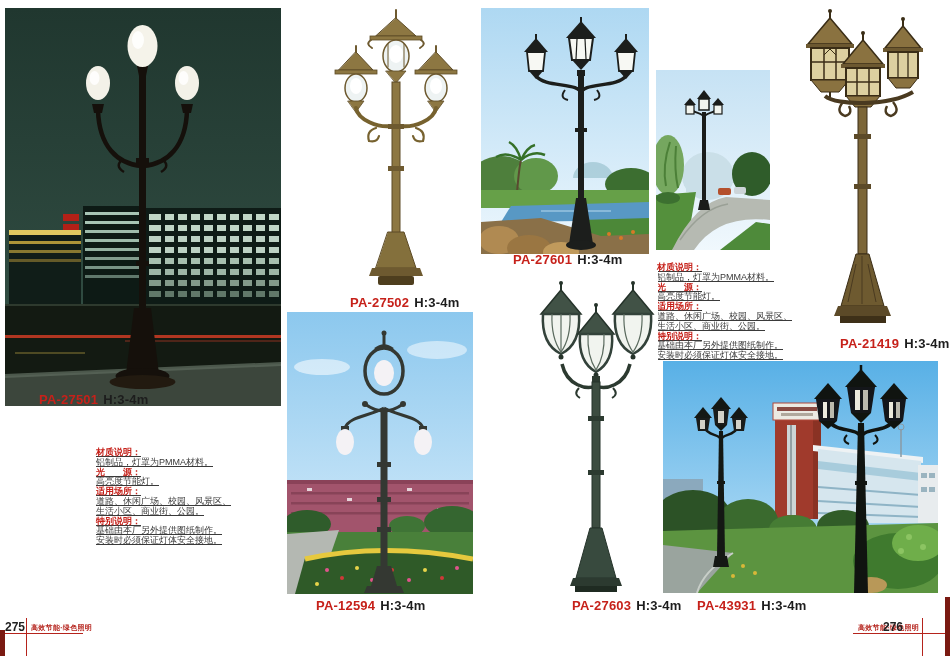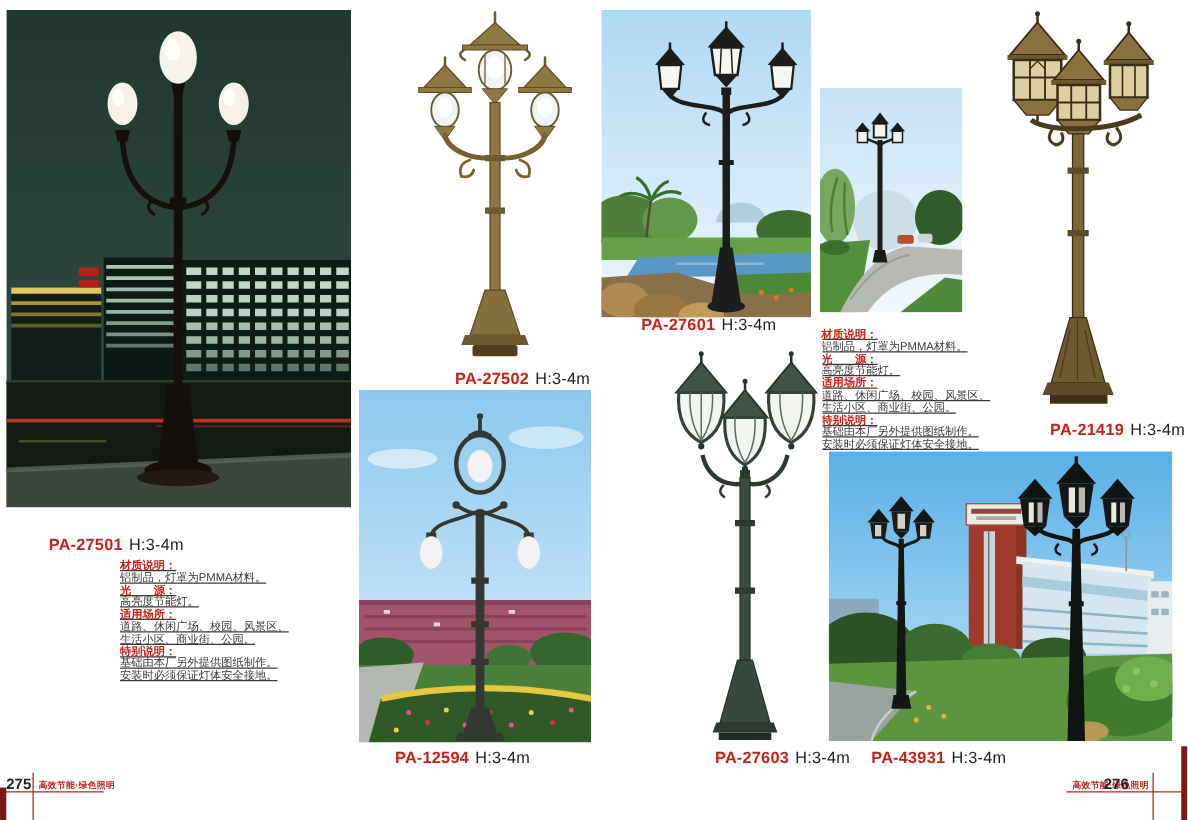--- a/index.html
+++ b/index.html
@@ -11,21 +11,21 @@
   html,body{margin:0;padding:0;background:#ffffff;}
   #spread{
     position:relative;width:950px;height:656px;background:#ffffff;
     font-family:"Liberation Sans","DejaVu Sans",sans-serif;
     overflow:hidden;
   }
   .ph{position:absolute;overflow:hidden;background:#fff;}
   .ph svg{display:block;}
   .plabel{position:absolute;font-size:13px;font-weight:bold;white-space:nowrap;letter-spacing:.2px;}
   .plabel .model{color:var(--accent-red);padding-left:32px;}
-  .plabel .ht{color:var(--ink);margin-left:5px;font-weight:normal;}
+  .plabel .ht{color:var(--ink);margin-left:5px;font-weight:bold;}
   .specs{position:absolute;width:172px;font-size:9px;line-height:9.8px;color:var(--spec-ink);text-decoration:underline;}
   .specs .sh{color:var(--accent-red);font-weight:bold;}
   .pagenum{position:absolute;font-size:12px;font-weight:bold;color:#222;}
   .slogan{position:absolute;font-size:7px;font-weight:bold;color:var(--footer-red);letter-spacing:.3px;}
   .vline{position:absolute;width:1px;background:var(--footer-red);}
   .hline{position:absolute;height:1px;background:var(--footer-red);}
   .edgetab{position:absolute;width:5px;background:#7a1a12;}
 </style>
 </head>
 <body>
@@ -102,21 +102,21 @@
         <polygon points="176,96 188,96 186,105 178,105"></polygon>
         <ellipse cx="137.5" cy="38" rx="15" ry="21" fill="#f5f3ea"></ellipse>
         <ellipse cx="133" cy="32" rx="6" ry="9" fill="#ffffff" opacity=".85"></ellipse>
         <ellipse cx="93" cy="75" rx="12" ry="17" fill="#f3f1e8"></ellipse>
         <ellipse cx="89.5" cy="70" rx="5" ry="7" fill="#ffffff" opacity=".85"></ellipse>
         <ellipse cx="182" cy="75" rx="12" ry="17" fill="#f3f1e8"></ellipse>
         <ellipse cx="178.5" cy="70" rx="5" ry="7" fill="#ffffff" opacity=".85"></ellipse>
       </g>
     </svg>
   </div>
-  <div class="plabel" style="left:7px;top:428px">
+  <div class="plabel" style="left:7px;top:392px">
     <span class="model">PA-27501</span><span class="ht">H:3-4m</span>
   </div>
 
   <div class="specs" style="left:96px;top:448px">
     <div class="sh">材质说明：</div>
     <div>铝制品，灯罩为PMMA材料。</div>
     <div class="sh">光　　源：</div>
     <div>高亮度节能灯。</div>
     <div class="sh">适用场所：</div>
     <div>道路、休闲广场、校园、风景区、</div>
@@ -157,21 +157,21 @@
         <path d="M94,124 q10,3 7,13 q-8,2 -10,-5" stroke="#77622f" stroke-width="2.2" fill="none"></path>
         <rect x="70" y="78" width="8" height="152" fill="#8d7742" stroke="#5d4b26" stroke-width="1"></rect>
         <rect x="66" y="120" width="16" height="5" fill="#6e5a30"></rect>
         <rect x="66" y="162" width="16" height="5" fill="#6e5a30"></rect>
         <polygon points="66,228 82,228 94,264 54,264" fill="#84703c" stroke="#5d4b26"></polygon>
         <polygon points="50,264 98,264 101,272 47,272" fill="#6e5a30"></polygon>
         <rect x="56" y="272" width="36" height="9" rx="2" fill="#4e3e1e"></rect>
       </g>
     </svg>
   </div>
-  <div class="plabel" style="left:332px;top:295px">
+  <div class="plabel" style="left:318px;top:295px">
     <span class="model">PA-27502</span><span class="ht">H:3-4m</span>
   </div>
 
   <div class="ph" style="left:287px;top:312px;width:186px;height:282px">
     <svg width="186" height="282" viewBox="0 0 186 282">
       <defs>
         <linearGradient id="sky3" x1="0" y1="0" x2="0" y2="1">
           <stop offset="0" stop-color="#8cc8ee"></stop>
             <stop offset="1" stop-color="#ddeffb"></stop>
         </linearGradient>

